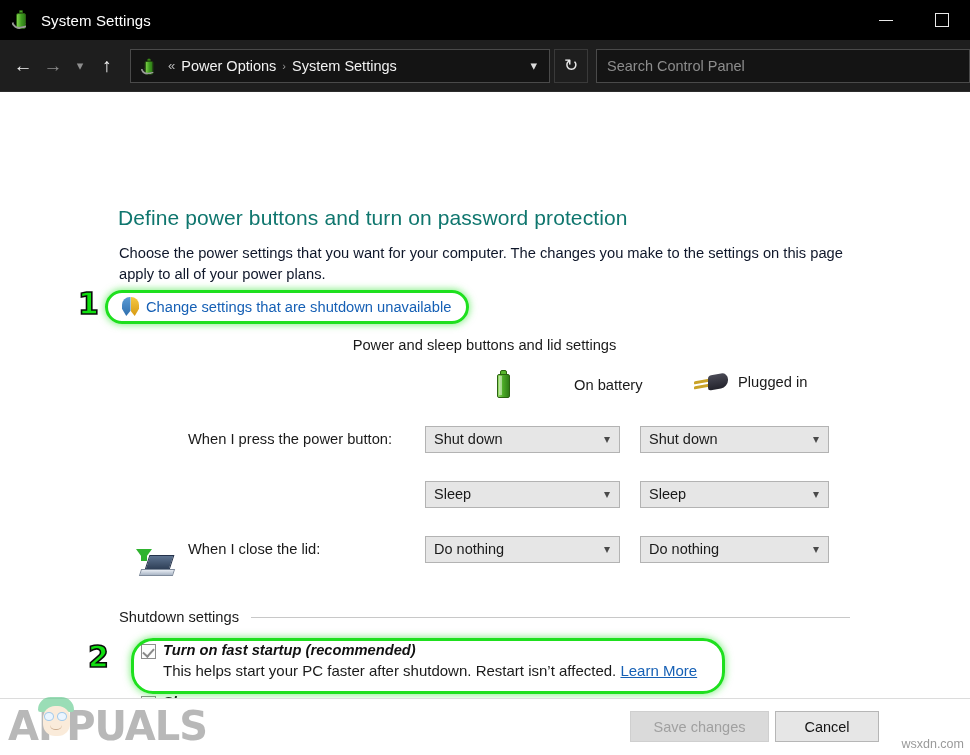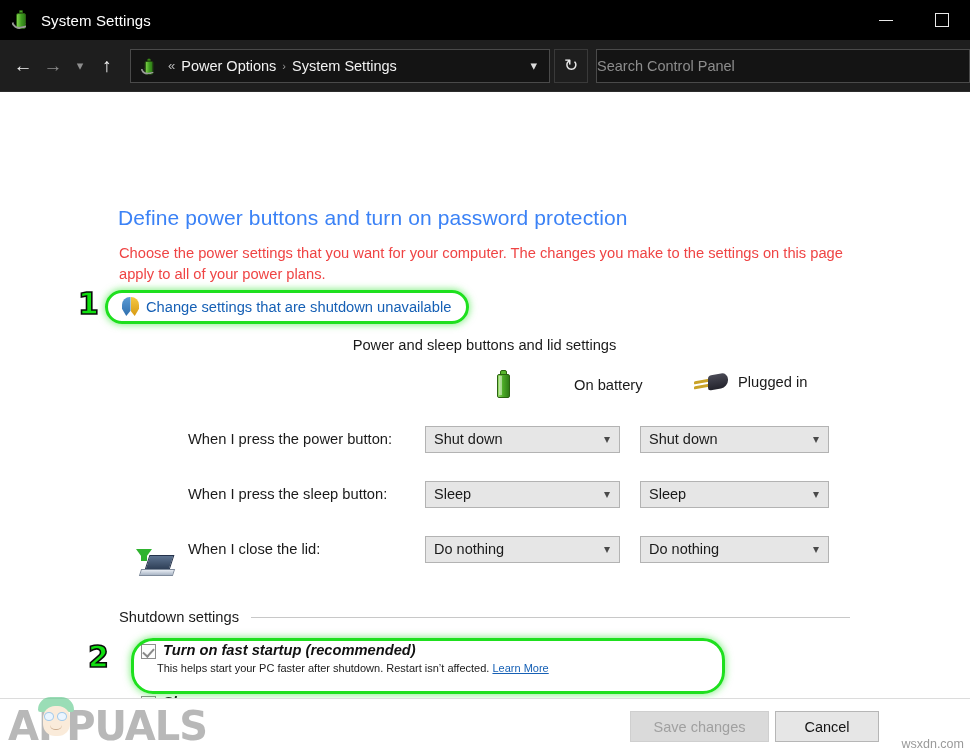--- a/index.html
+++ b/index.html
@@ -116,39 +116,40 @@
     color: #e8e8e8; font-size: 17px;
   }
   .searchbox {
     flex: 1;
     height: 34px;
     margin-left: 8px;
     margin-right: 0;
     background: #141414;
     border: 1px solid #4a4a4a;
     display: flex; align-items: center;
+    padding-left: 10px;
     color: #8d8d8d;
     font-size: 14.5px;
   }
 
   
   .content {
     position: relative;
     height: 663px;
     background: #ffffff;
     padding: 0;
   }
   .page-title {
     position: absolute; left: 118px; top: 114px;
-    font-size: 21px; color: #3b82f6; letter-spacing: .1px;
+    font-size: 21px; color: #0f766e; letter-spacing: .1px;
   }
   .page-desc {
     position: absolute; left: 119px; top: 151px;
     width: 730px;
-    font-size: 14.7px; color: #ef4444; line-height: 1.45;
+    font-size: 14.7px; color: #0f172a; line-height: 1.45;
   }
 
   .uac-link-row {
     position: absolute; left: 122px; top: 205px;
     display: flex; align-items: center;
   }
   .shield {
     width: 17px; height: 19px; position: relative; margin-right: 7px;
     flex: none;
   }
@@ -313,21 +314,21 @@
     position: relative; margin-right: 7px; margin-top: 2px;
   }
   .cb.checked::after {
     content: ""; position: absolute; left: 3px; top: 1px;
     width: 5px; height: 9px;
     border: solid #8a8a8a; border-width: 0 2px 2px 0;
     transform: rotate(42deg);
   }
   .cb-label { font-size: 14.7px; font-weight: bold; color: #111111; }
   .cb-sub {
-    font-size: 11px; color: #1a1a1a; margin-left: 16px; margin-top: 3px;
+    font-size: 15px; color: #1a1a1a; margin-left: 22px; margin-top: 3px;
   }
   .learn-link { color: #1660b5; text-decoration: underline; }
 
   
   .hl {
     position: absolute;
     border: 3.5px solid #1ee01e;
     border-radius: 26px;
     box-shadow: 0 0 7px 1px rgba(40,225,40,.55);
     pointer-events: none;
@@ -498,21 +499,20 @@
       <span class="arrow">▾</span>
     </div>
     <div class="dropdown dd-plugged">
       <span>Shut down</span>
       <span class="arrow">▾</span>
     </div>
   </div>
 
   <div class="setting-row" style="top:385px">
     <span class="row-icon"><span class="sleep-ico"></span></span>
-    <span class="row-label">When I press the sleep button:</span>
     <div class="dropdown dd-battery">
       <span>Sleep</span>
       <span class="arrow">▾</span>
     </div>
     <div class="dropdown dd-plugged">
       <span>Sleep</span>
       <span class="arrow">▾</span>
     </div>
   </div>
 

